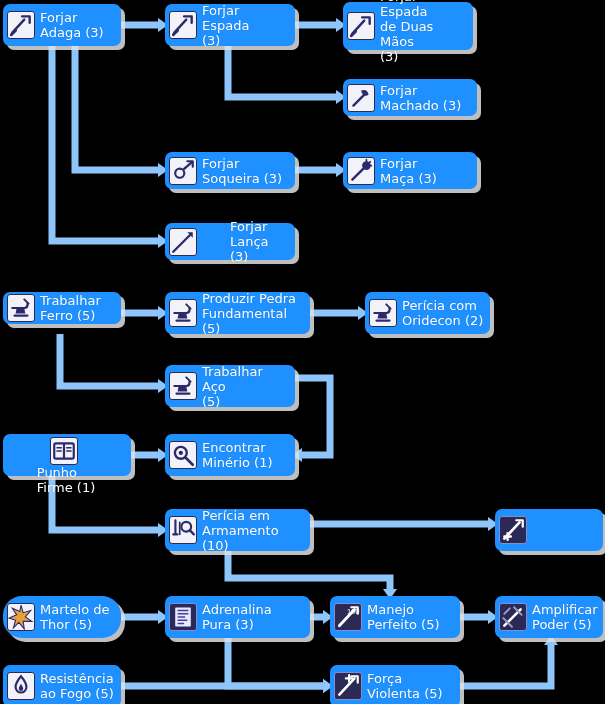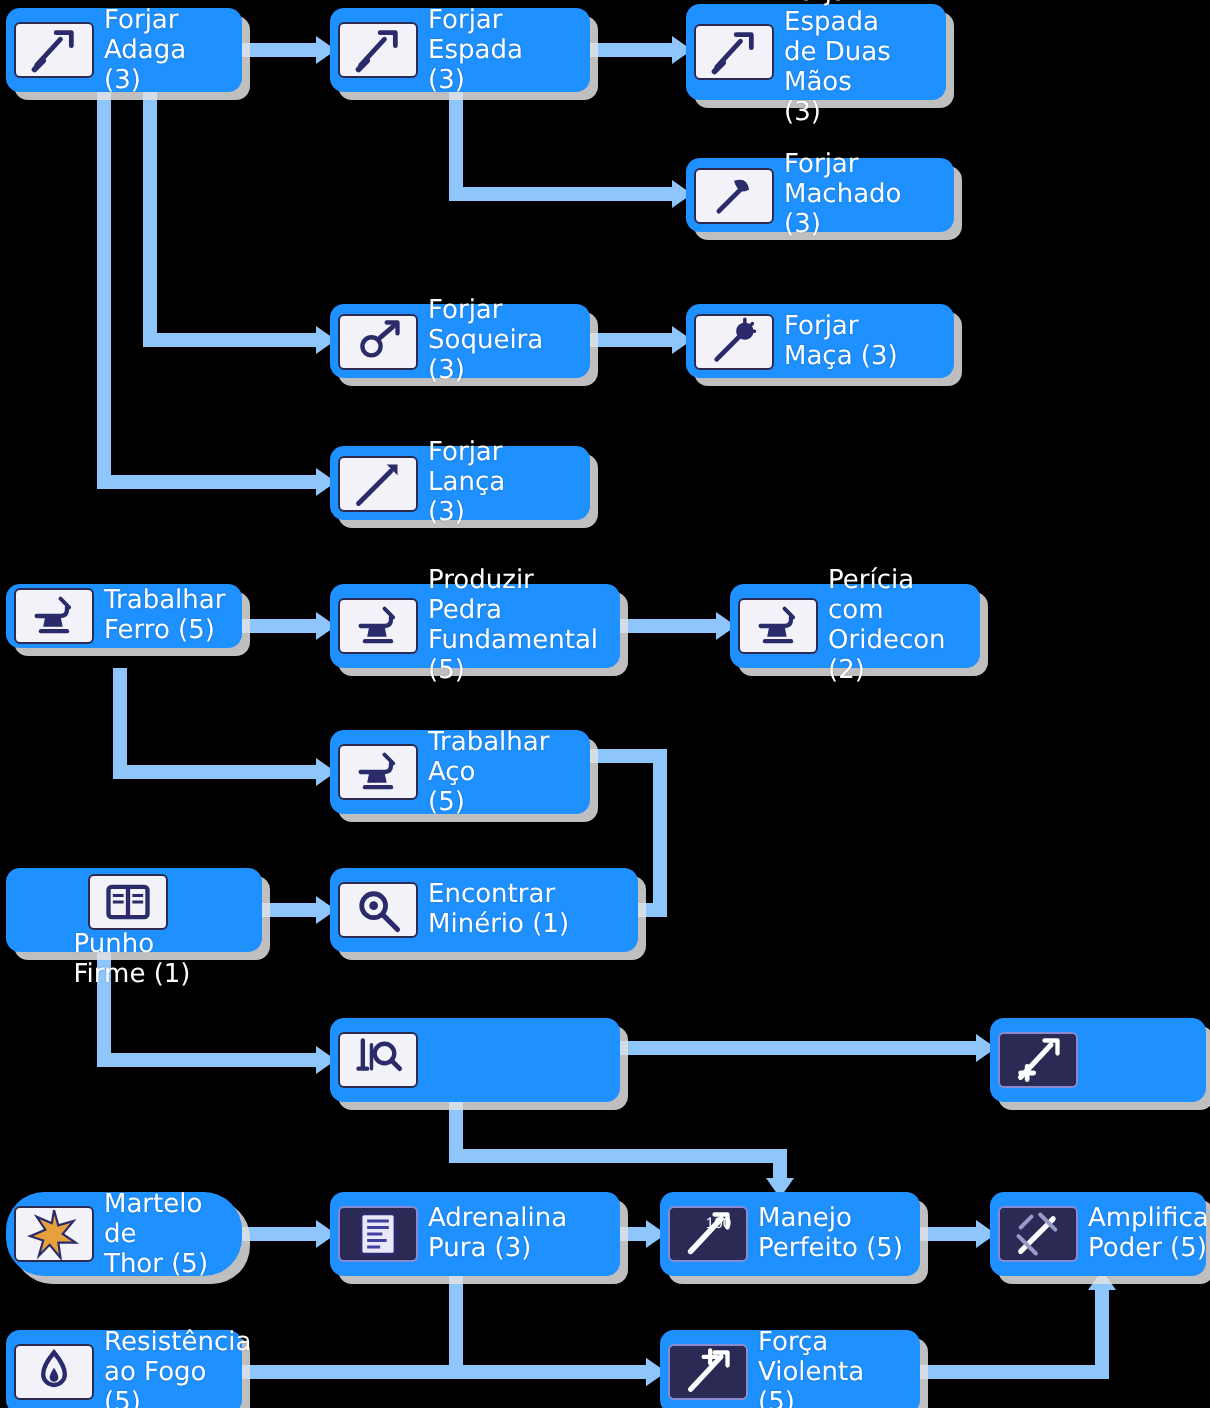--- a/index.html
+++ b/index.html
@@ -19,21 +19,20 @@
     box-sizing:border-box;
   }
   .node .icon{
     width:26px;height:26px;flex:0 0 26px;
     margin-right:5px;
     border-radius:3px;
     background:#f2f2f8;
     border:1px solid #2b2b50;
     position:relative;
     overflow:hidden;
-    padding-left:12px;
   }
   .node .icon.dark{background:#2a2a55;border:1px solid #8a8ad0;}
   .node .icon svg{position:absolute;left:0;top:0;width:100%;height:100%;}
   .node .label{
     color:#ffffff;
     font-size:13px;
     line-height:15px;
     letter-spacing:0px;
     white-space:pre-line;
     text-shadow:0 0 1px rgba(0,0,0,.25);
@@ -185,21 +184,21 @@
         <span class="icon">
           <svg viewBox="0 0 24 24">
             <path d="M4 20 L14 10" stroke="#2b2b6b" stroke-width="2.2" stroke-linecap="round" stroke-linejoin="round"></path>
             <circle cx="17" cy="7" r="4" fill="#2b2b6b"></circle>
             <path d="M17 1.5 L17 3.5 M21.5 7 L19.5 7 M20.5 3.5 L19 5" stroke="#2b2b6b" stroke-width="1.6" stroke-linecap="round" stroke-linejoin="round"></path>
           </svg>
         </span>
         <span class="label">Forjar
 Maça (3)</span>
       </div>
-      <div class="node" style="left: 165px; top: 223px; width: 130px; height: 37px;">
+      <div class="node" style="left: 165px; top: 223px; width: 130px; height: 37px; gap: 28px;">
         <span class="icon">
           <svg viewBox="0 0 24 24">
             <path d="M3 21 L18 6" stroke="#2b2b6b" stroke-width="2.2" stroke-linecap="round" stroke-linejoin="round"></path>
             <path d="M16 3 L21 3 L21 8 z" fill="#2b2b6b"></path>
           </svg>
         </span>
         <span class="label">Forjar Lança
 (3)</span>
       </div>
       <div class="node" style="left: 3px; top: 292px; width: 118px; height: 32px;">
@@ -254,40 +253,42 @@
         <span class="icon">
           <svg viewBox="0 0 24 24">
             <rect x="3" y="5" width="18" height="14" rx="1.5" fill="none" stroke="#2b2b6b" stroke-width="2"></rect>
             <path d="M12 5 v14" stroke="#2b2b6b" stroke-width="2"></path>
             <path d="M5 9 h5 M5 12 h5 M14 9 h5 M14 12 h5" stroke="#2b2b6b" stroke-width="1.3"></path>
           </svg>
         </span>
         <span class="label">Punho
 Firme (1)</span>
       </div>
-      <div class="node" style="left: 165px; top: 434px; width: 154px; height: 42px;">
+      <div class="node" style="left: 165px; top: 434px; width: 130px; height: 42px;">
         <span class="icon">
           <svg viewBox="0 0 24 24">
             <circle cx="10" cy="10" r="5.5" fill="none" stroke="#2b2b6b" stroke-width="2.2"></circle>
             <path d="M14.5 14.5 L21 21" stroke="#2b2b6b" stroke-width="2.4" stroke-linecap="round" stroke-linejoin="round"></path>
             <circle cx="10" cy="10" r="2" fill="#2b2b6b"></circle>
           </svg>
         </span>
         <span class="label">Encontrar
 Minério (1)</span>
       </div>
       <div class="node" style="left: 165px; top: 509px; width: 145px; height: 42px;">
         <span class="icon">
           <svg viewBox="0 0 24 24">
             <circle cx="15" cy="9" r="4.5" fill="none" stroke="#2b2b6b" stroke-width="2"></circle>
             <path d="M18.2 12.2 L22 16" stroke="#2b2b6b" stroke-width="2.2" stroke-linecap="round" stroke-linejoin="round"></path>
             <path d="M5 3 v13 M3 16 h4" stroke="#2b2b6b" stroke-width="2" stroke-linecap="round" stroke-linejoin="round"></path>
             <path d="M9 5 v11" stroke="#2b2b6b" stroke-width="1.6" stroke-linecap="round" stroke-linejoin="round"></path>
           </svg>
         </span>
+        <span class="label">Perícia em
+Armamento (10)</span>
       </div>
       <div class="node" style="left: 495px; top: 509px; width: 108px; height: 42px;">
         <span class="icon dark">
           <svg viewBox="0 0 24 24">
             <path d="M4 20 L18 5" stroke="#ffffff" stroke-width="2.4" stroke-linecap="round" stroke-linejoin="round"></path>
             <path d="M15 3 L21 3 L21 9" stroke="#ffffff" stroke-width="2" fill="none" stroke-linecap="round" stroke-linejoin="round"></path>
             <path d="M7 15 v6 M4 18 h6" stroke="#ffffff" stroke-width="2.2" stroke-linecap="round" stroke-linejoin="round"></path>
           </svg>
         </span>
       </div>

